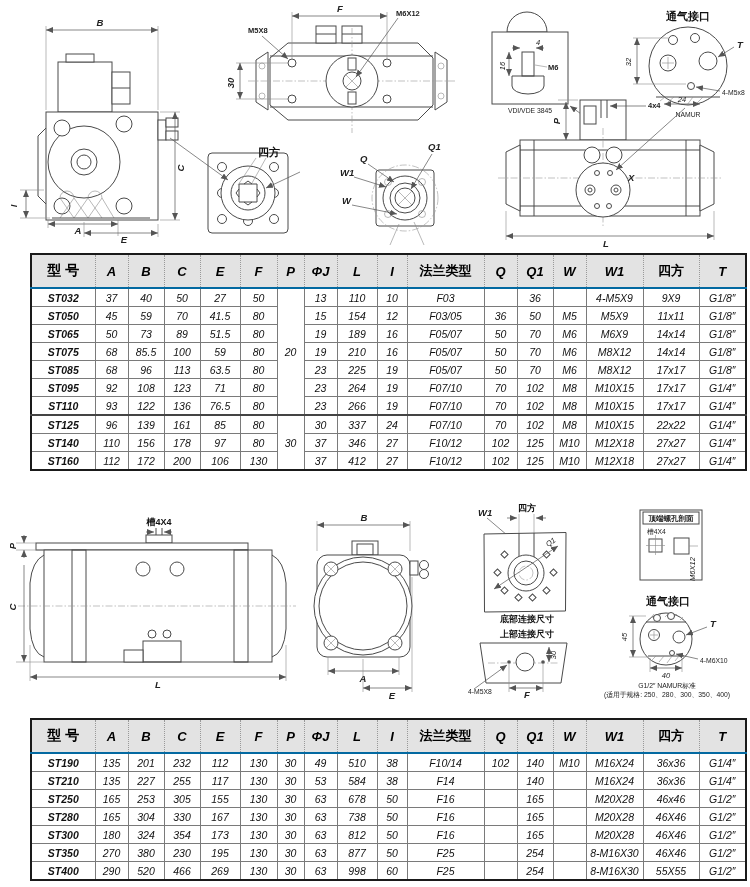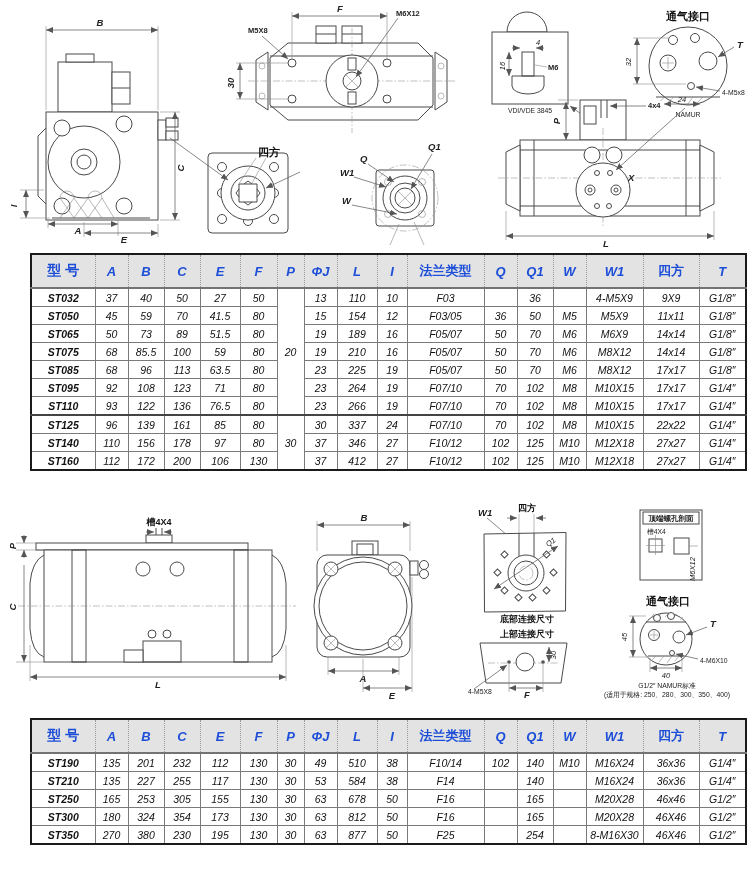--- a/index.html
+++ b/index.html
@@ -4,22 +4,22 @@
 <style>
   html,body{margin:0;padding:0;background:#fff;}
   .sheet{position:relative;width:750px;height:887px;background:#fff;font-family:"Liberation Sans",sans-serif;overflow:hidden;}
   .drawings{position:absolute;left:0;}
   #top-drawings{top:0;}
   #mid-drawings{top:485px;}
   .tbl-wrap{position:absolute;left:30px;}
   #t1-wrap{top:253px;}
   #t2-wrap{top:718px;}
   table.spec{border-collapse:collapse;table-layout:fixed;width:715px;border:2px solid #1a1a1a;background:#fff;}
-  table.spec th{background:#e3e3e3;font-style:italic;font-weight:bold;font-size:13px;color:#1d4ed8;
-    height:32px;border-left:1px dotted #999;border-right:1px dotted #999;border-bottom:2px solid #737373;padding:0;margin-top:48px;}
+  table.spec th{background:#e3e3e3;font-style:italic;font-weight:bold;font-size:13px;color:#000000;
+    height:32px;border-left:1px dotted #999;border-right:1px dotted #999;border-bottom:2px solid #0369a1;padding:0;margin-top:48px;}
   table.spec th:nth-child(1){font-size:14px;}
   table.spec th:nth-child(1),table.spec th:nth-child(11),table.spec th:nth-child(16){font-style:normal;}
   table.spec td{font-style:italic;font-size:10.5px;color:#111;text-align:center;height:17px;
     border:1px solid #7a7a7a;padding:0 1px;white-space:nowrap;overflow:hidden;}
   table.spec td.model{font-weight:bold;font-style:italic;}
   table.spec tr.gbreak td{border-top:2px solid #444;margin-top:20px;}
   .c1{width:64px}.c2{width:33px}.c3{width:36px}.c4{width:36px}.c5{width:40px}.c6{width:37px}
   .c7{width:27px}.c8{width:33px}.c9{width:40px}.c10{width:30px}.c11{width:77px}.c12{width:33px}
   .c13{width:36px}.c14{width:33px}.c15{width:57px}.c16{width:56px}.c17{width:47px}
   
@@ -739,20 +739,39 @@
             <td>50</td>
             <td>F16</td>
             <td></td>
             <td>165</td>
             <td></td>
             <td>M20X28</td>
             <td>46x46</td>
             <td>G1/2″</td>
           </tr>
           <tr>
+            <td class="model">ST280</td>
+            <td>165</td>
+            <td>304</td>
+            <td>330</td>
+            <td>167</td>
+            <td>130</td>
+            <td>30</td>
+            <td>63</td>
+            <td>738</td>
+            <td>50</td>
+            <td>F16</td>
+            <td></td>
+            <td>165</td>
+            <td></td>
+            <td>M20X28</td>
+            <td>46X46</td>
+            <td>G1/2″</td>
+          </tr>
+          <tr>
             <td class="model">ST300</td>
             <td>180</td>
             <td>324</td>
             <td>354</td>
             <td>173</td>
             <td>130</td>
             <td>30</td>
             <td>63</td>
             <td>812</td>
             <td>50</td>
@@ -776,17 +795,36 @@
             <td>877</td>
             <td>50</td>
             <td>F25</td>
             <td></td>
             <td>254</td>
             <td></td>
             <td>8-M16X30</td>
             <td>46X46</td>
             <td>G1/2″</td>
           </tr>
+          <tr>
+            <td class="model">ST400</td>
+            <td>290</td>
+            <td>520</td>
+            <td>466</td>
+            <td>269</td>
+            <td>130</td>
+            <td>30</td>
+            <td>63</td>
+            <td>998</td>
+            <td>60</td>
+            <td>F25</td>
+            <td></td>
+            <td>254</td>
+            <td></td>
+            <td>8-M16X30</td>
+            <td>55X55</td>
+            <td>G1/2″</td>
+          </tr>
         </tbody>
   </table>
 </div>
 
 </div>
 
 </body></html>

